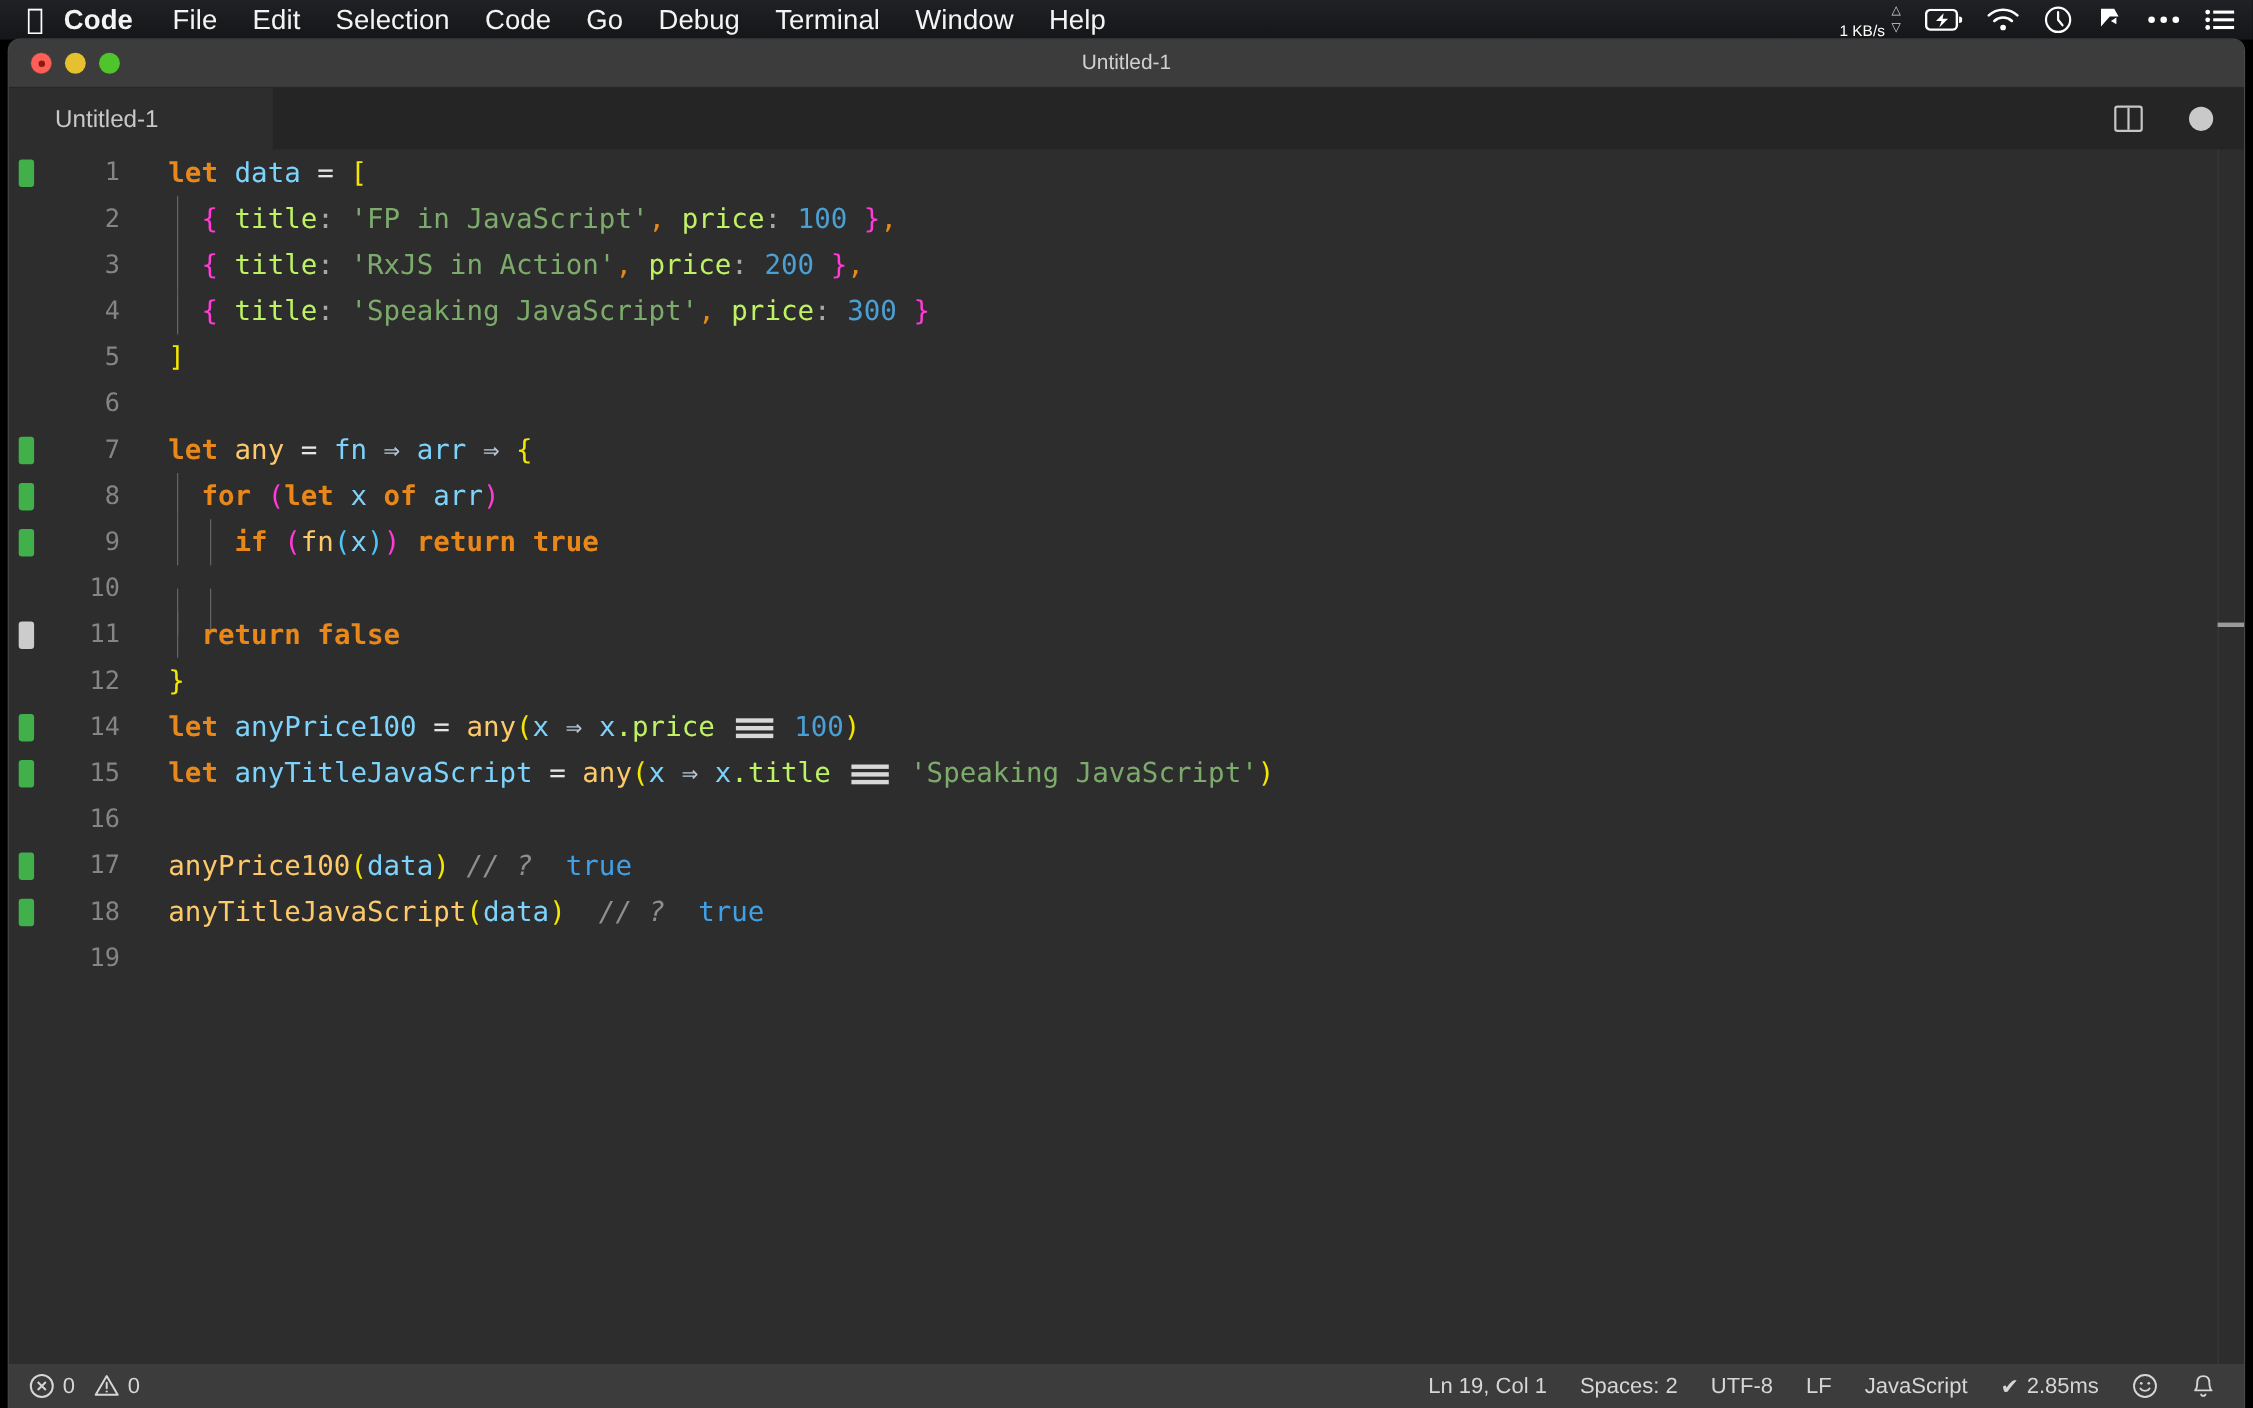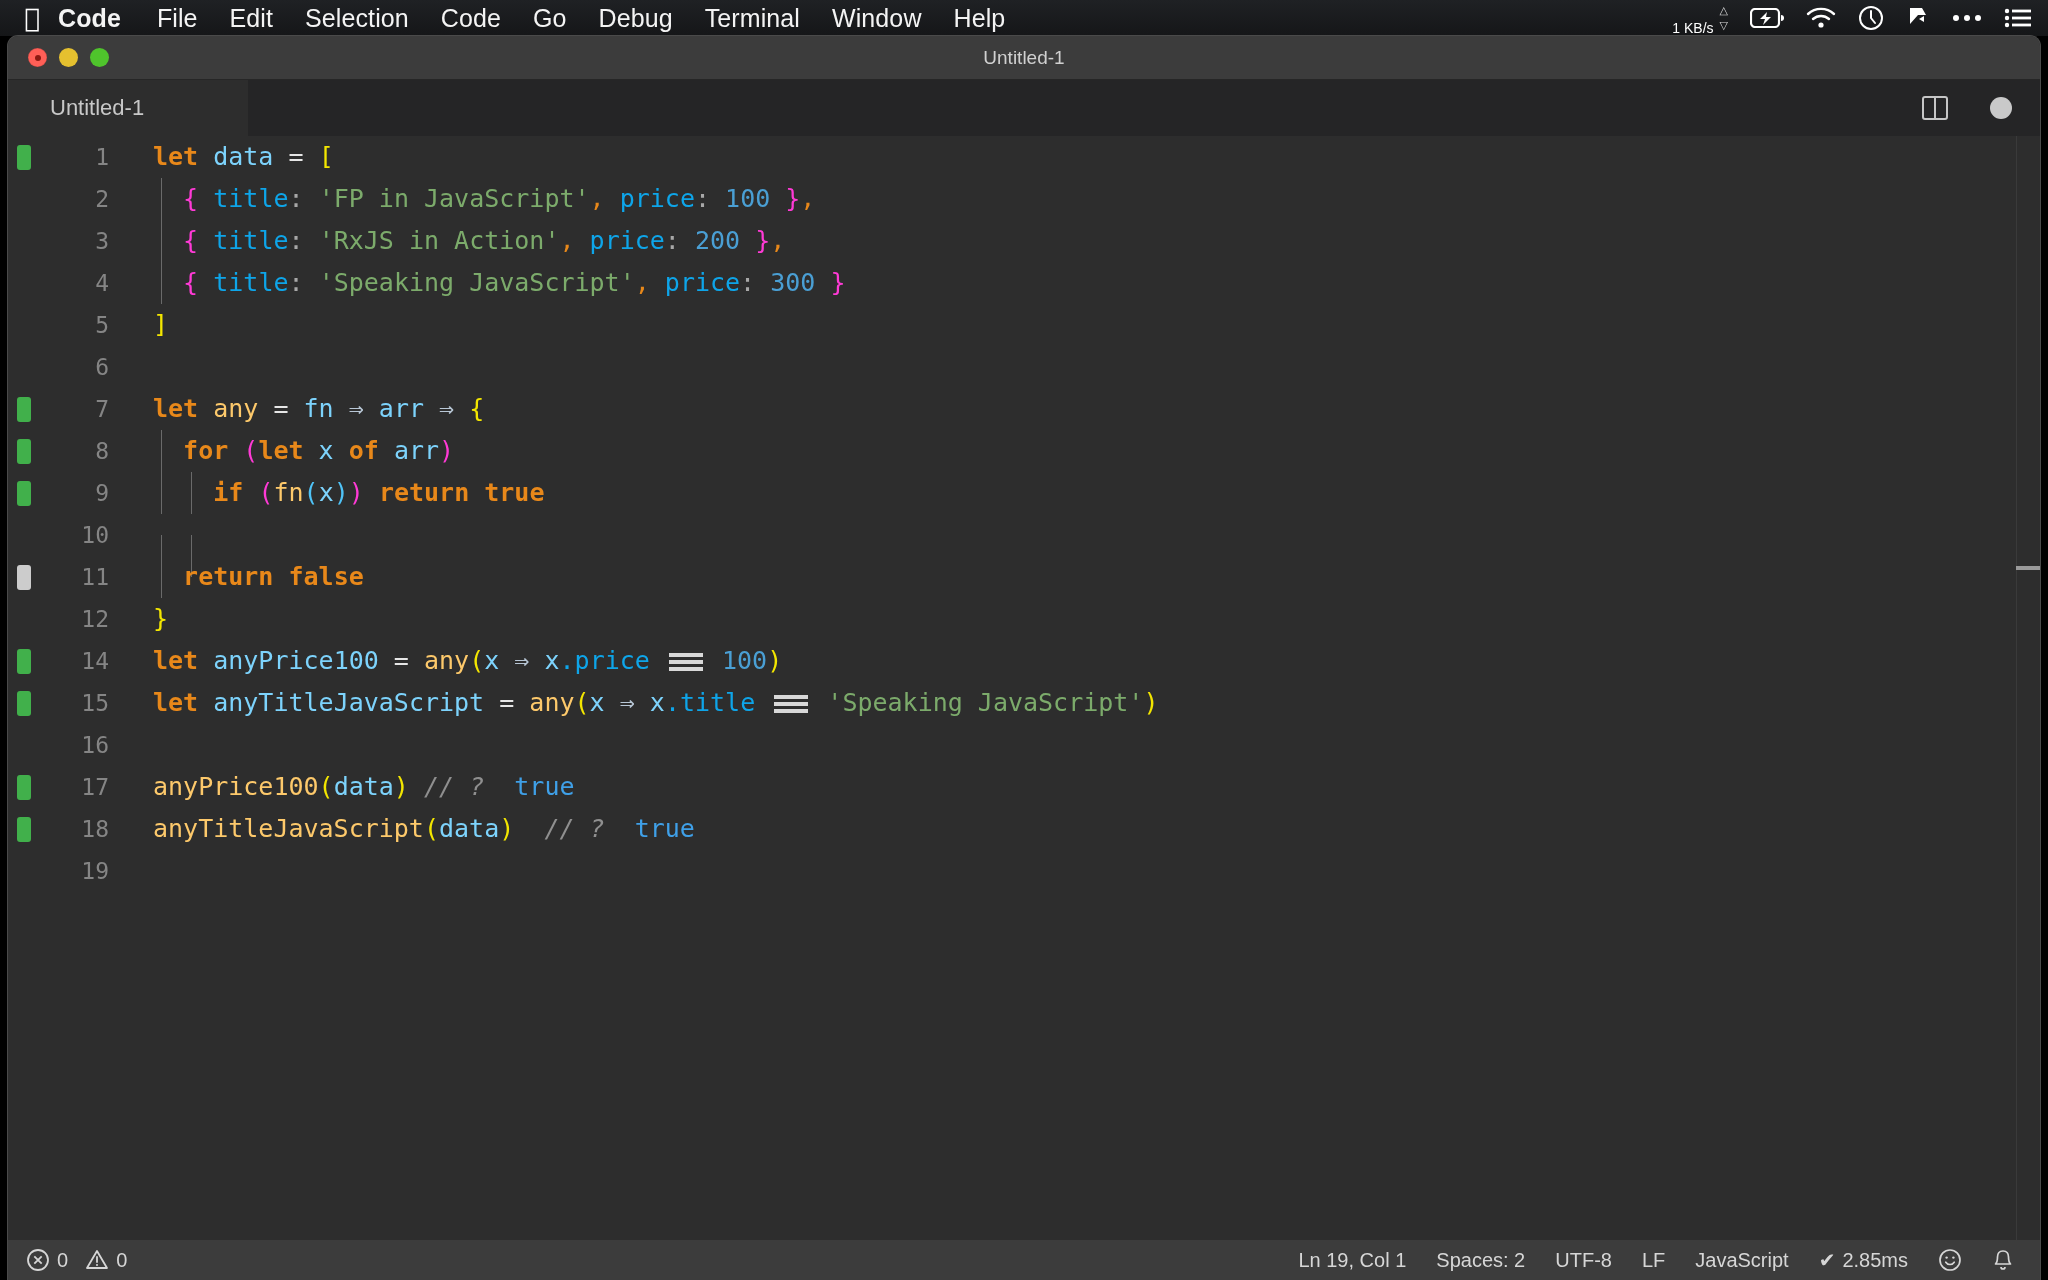--- a/index.html
+++ b/index.html
@@ -117,21 +117,21 @@
   }
 
   
   .kw     { color: #e8881a; font-weight: bold; }  
   .ident  { color: #7dd3fc; }                      
   .fname  { color: #fdc96b; }                      
   .op     { color: #e6e6e6; }                      
   .brkY   { color: #f3e600; }                      
   .brkP   { color: #ff3ad6; }                      
   .brkB   { color: #4fc3f7; }                      
-  .prop   { color: #0ea5e9; }                      
+  .prop   { color: #bef264; }                      
   .punc   { color: #a8a8a8; }                      
   .str    { color: #7cab6b; }                      
   .num    { color: #4a9fd4; }                      
   .bool   { color: #3fa0e8; }                      
   .comma  { color: #e8881a; }
   .cmt    { color: #8f8f8f; font-style: italic; }
   .arrow  { color: #b8c7d6; font-size: 25px; }
 
   
   .eqq {

